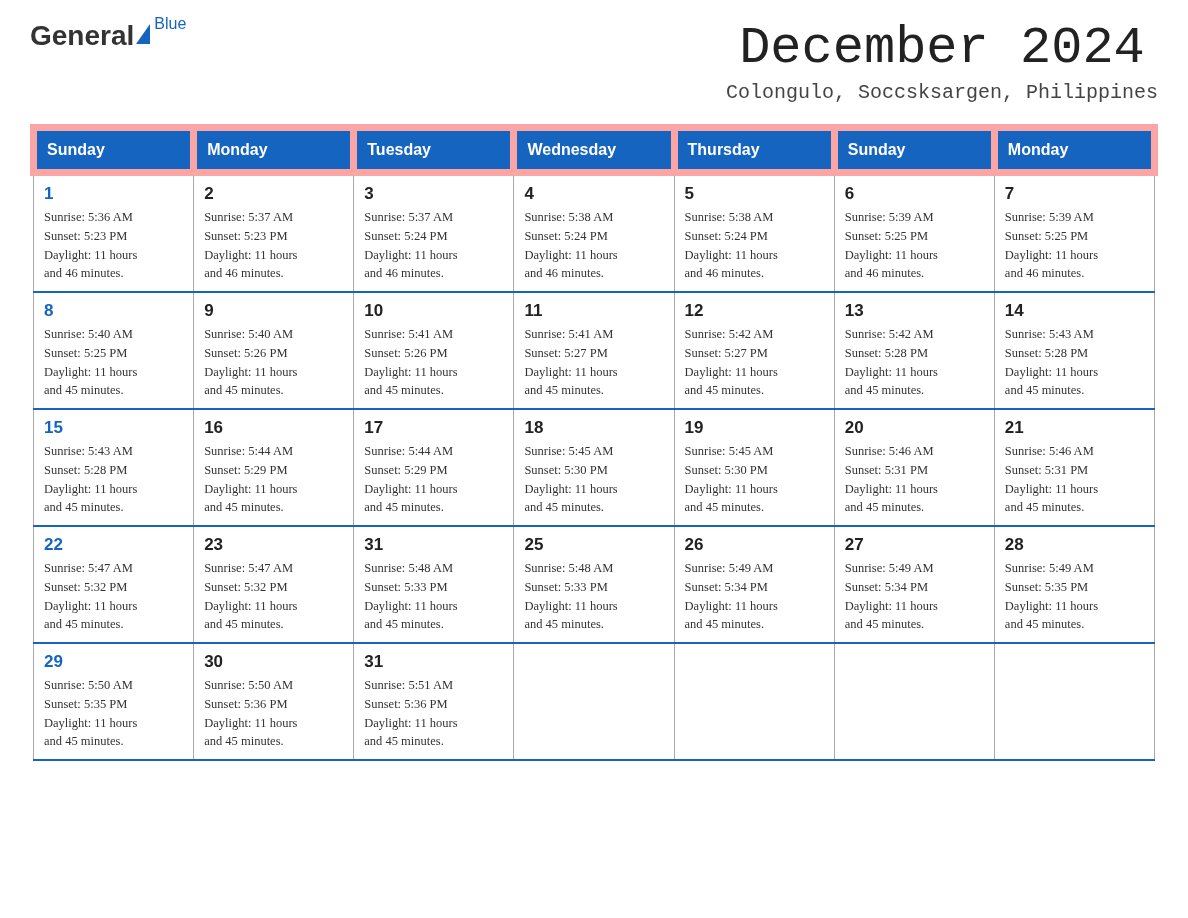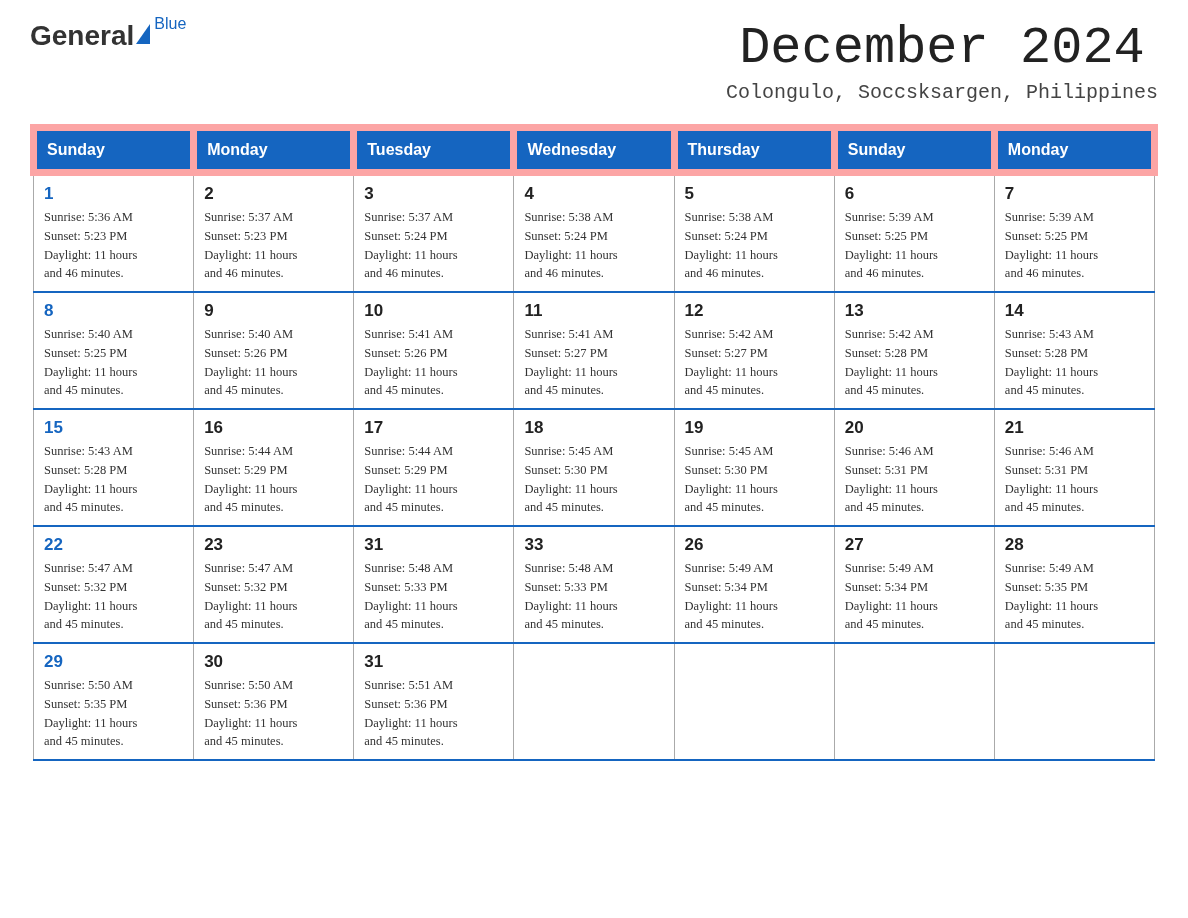--- a/index.html
+++ b/index.html
@@ -356,21 +356,21 @@
         <td>
         <span class="day-number">31</span>
         <div class="day-info">
           Sunrise: 5:48 AM<br>
           Sunset: 5:33 PM<br>
           Daylight: 11 hours<br>
           and 45 minutes.
         </div>
       </td>
         <td>
-        <span class="day-number">33</span>
+        <span class="day-number">25</span>
         <div class="day-info">
           Sunrise: 5:48 AM<br>
           Sunset: 5:33 PM<br>
           Daylight: 11 hours<br>
           and 45 minutes.
         </div>
       </td>
         <td>
         <span class="day-number">26</span>
         <div class="day-info">

